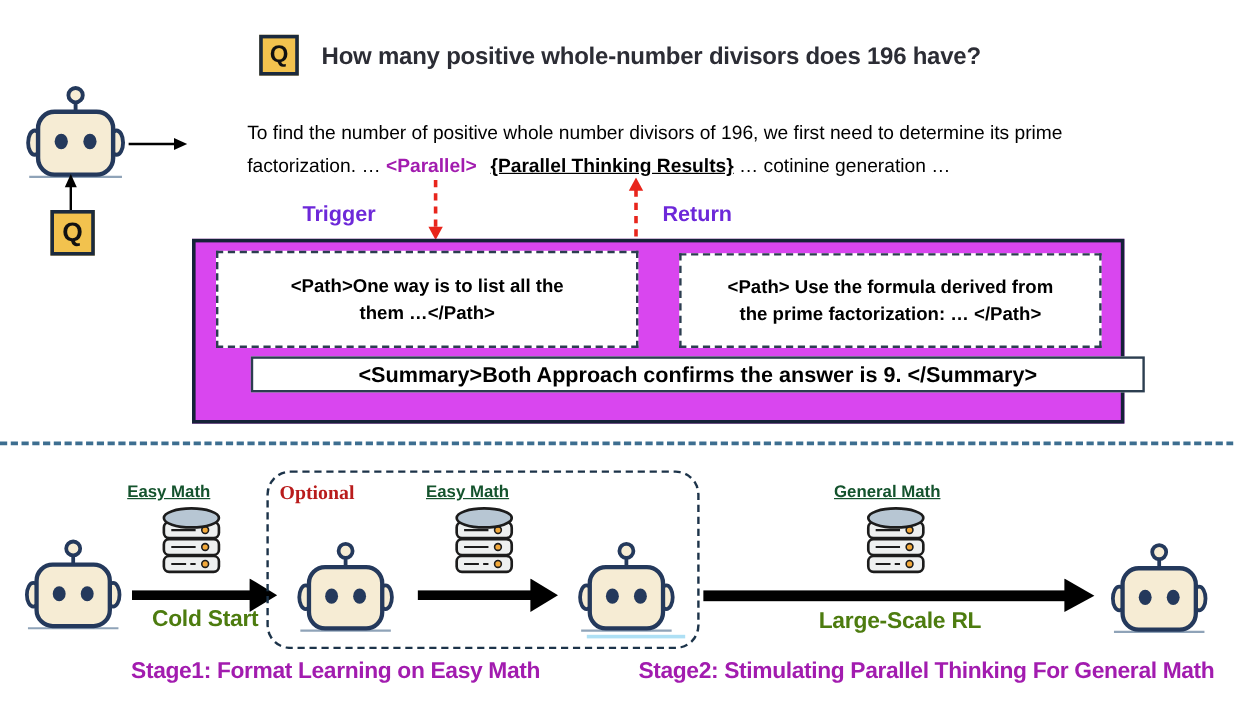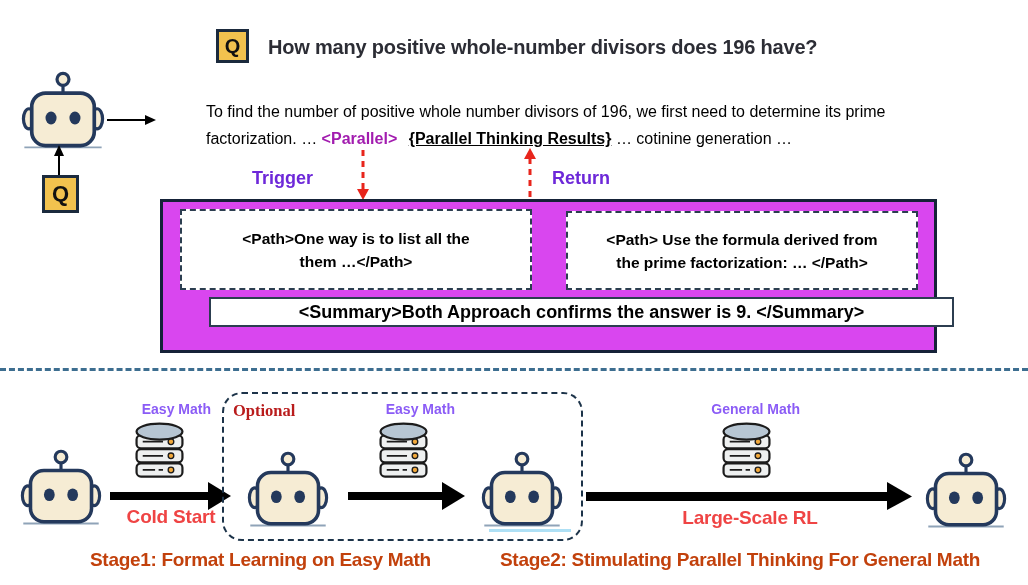--- a/index.html
+++ b/index.html
@@ -47,23 +47,23 @@
     position:absolute;left:14px;top:95px;width:745px;height:30px;
     border:2px solid #2c3e50;box-sizing:border-box;background:#fff;
     display:flex;align-items:center;justify-content:center;
     font-weight:bold;font-size:18px;margin-left:32px;
   }
 
   
   .separator{left:0;top:368px;width:1028px;height:0;border-top:3.5px dashed #3d6e90;}
 
   
-  .dataset-label{font-size:14px;font-weight:bold;text-align:right;color:#8b5cf6;}
-  .arrow-label{font-size:19px;font-weight:bold;text-align:center;color:#ef4444;letter-spacing:-0.2px;}
-  .stage-caption{font-size:19px;font-weight:bold;text-align:left;color:#c2410c;letter-spacing:-0.3px;}
+  .dataset-label{font-size:14px;font-weight:bold;text-align:left;color:#14532d;text-decoration:underline;}
+  .arrow-label{font-size:19px;font-weight:bold;text-align:center;color:#4d7c0f;letter-spacing:-0.2px;}
+  .stage-caption{font-size:19px;font-weight:bold;text-align:right;color:#a21caf;letter-spacing:-0.3px;}
   .optional-box{
     left:222px;top:392px;width:361px;height:149px;
     border:2.5px dashed #1c3349;border-radius:20px;box-sizing:border-box;
   }
   .optional-label{
     left:233px;top:401px;font-family:"Liberation Serif",serif;
     font-weight:bold;font-size:16.5px;color:#b91c1c;
   }
   .cyan-line{left:489px;top:529px;width:82px;height:3px;background:#aee0f5;}
 </style>

